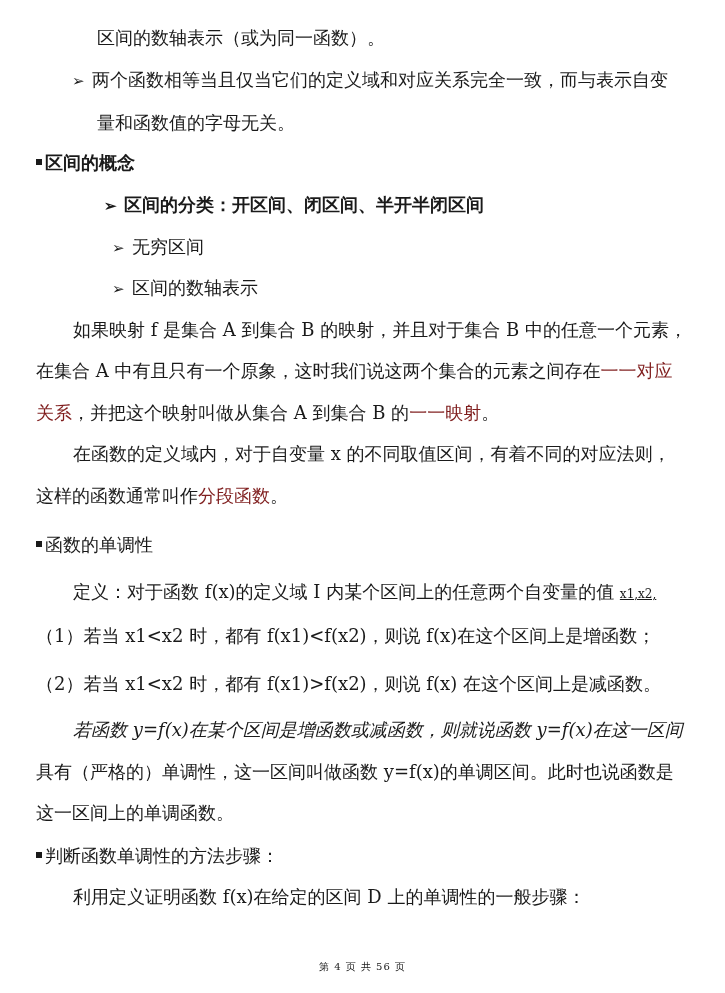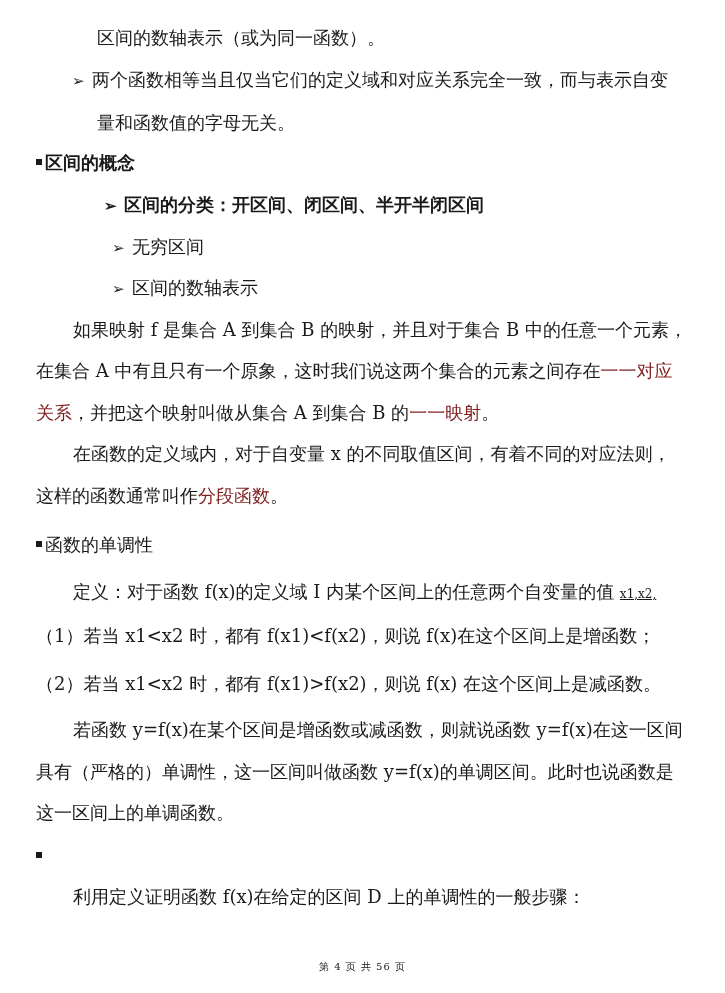--- a/index.html
+++ b/index.html
@@ -36,20 +36,20 @@
 
 <div class="line" style="top:442px;left:73px;">在函数的定义域内，对于自变量 x 的不同取值区间，有着不同的对应法则，</div>
 <div class="line" style="top:484px;left:36px;"><span>这样的函数通常叫作</span><span class="red">分段函数</span><span>。</span></div>
 
 <div class="line" style="top:533px;left:36px;"><span class="sq"></span><span>函数的单调性</span></div>
 
 <div class="line" style="top:580px;left:73px;"><span>定义：对于函数 f(x)的定义域 I 内某个区间上的任意两个自变量的值 </span><span style="font-size:12px;text-decoration:underline;">x1,x2,</span></div>
 <div class="line" style="top:624px;left:36px;">（1）若当 x1&lt;x2 时，都有 f(x1)&lt;f(x2)，则说 f(x)在这个区间上是增函数；</div>
 <div class="line" style="top:672px;left:36px;">（2）若当 x1&lt;x2 时，都有 f(x1)&gt;f(x2)，则说 f(x) 在这个区间上是减函数。</div>
 
-<div class="line" style="top:718px;left:73px;">若函数 y=f(x)在某个区间是增函数或减函数，则就说函数 y=f(x)在这一区间</div>
+<div class="line" style="top:718px;left:73px;font-style:italic;">若函数 y=f(x)在某个区间是增函数或减函数，则就说函数 y=f(x)在这一区间</div>
 <div class="line" style="top:760px;left:36px;">具有（严格的）单调性，这一区间叫做函数 y=f(x)的单调区间。此时也说函数是</div>
 <div class="line" style="top:801px;left:36px;">这一区间上的单调函数。</div>
 
-<div class="line" style="top:844px;left:36px;"><span class="sq"></span></div>
+<div class="line" style="top:844px;left:36px;"><span class="sq"></span><span>判断函数单调性的方法步骤：</span></div>
 <div class="line" style="top:885px;left:73px;">利用定义证明函数 f(x)在给定的区间 D 上的单调性的一般步骤：</div>
 
 <div class="footer">第 4 页 共 56 页</div>
 
 </body></html>

